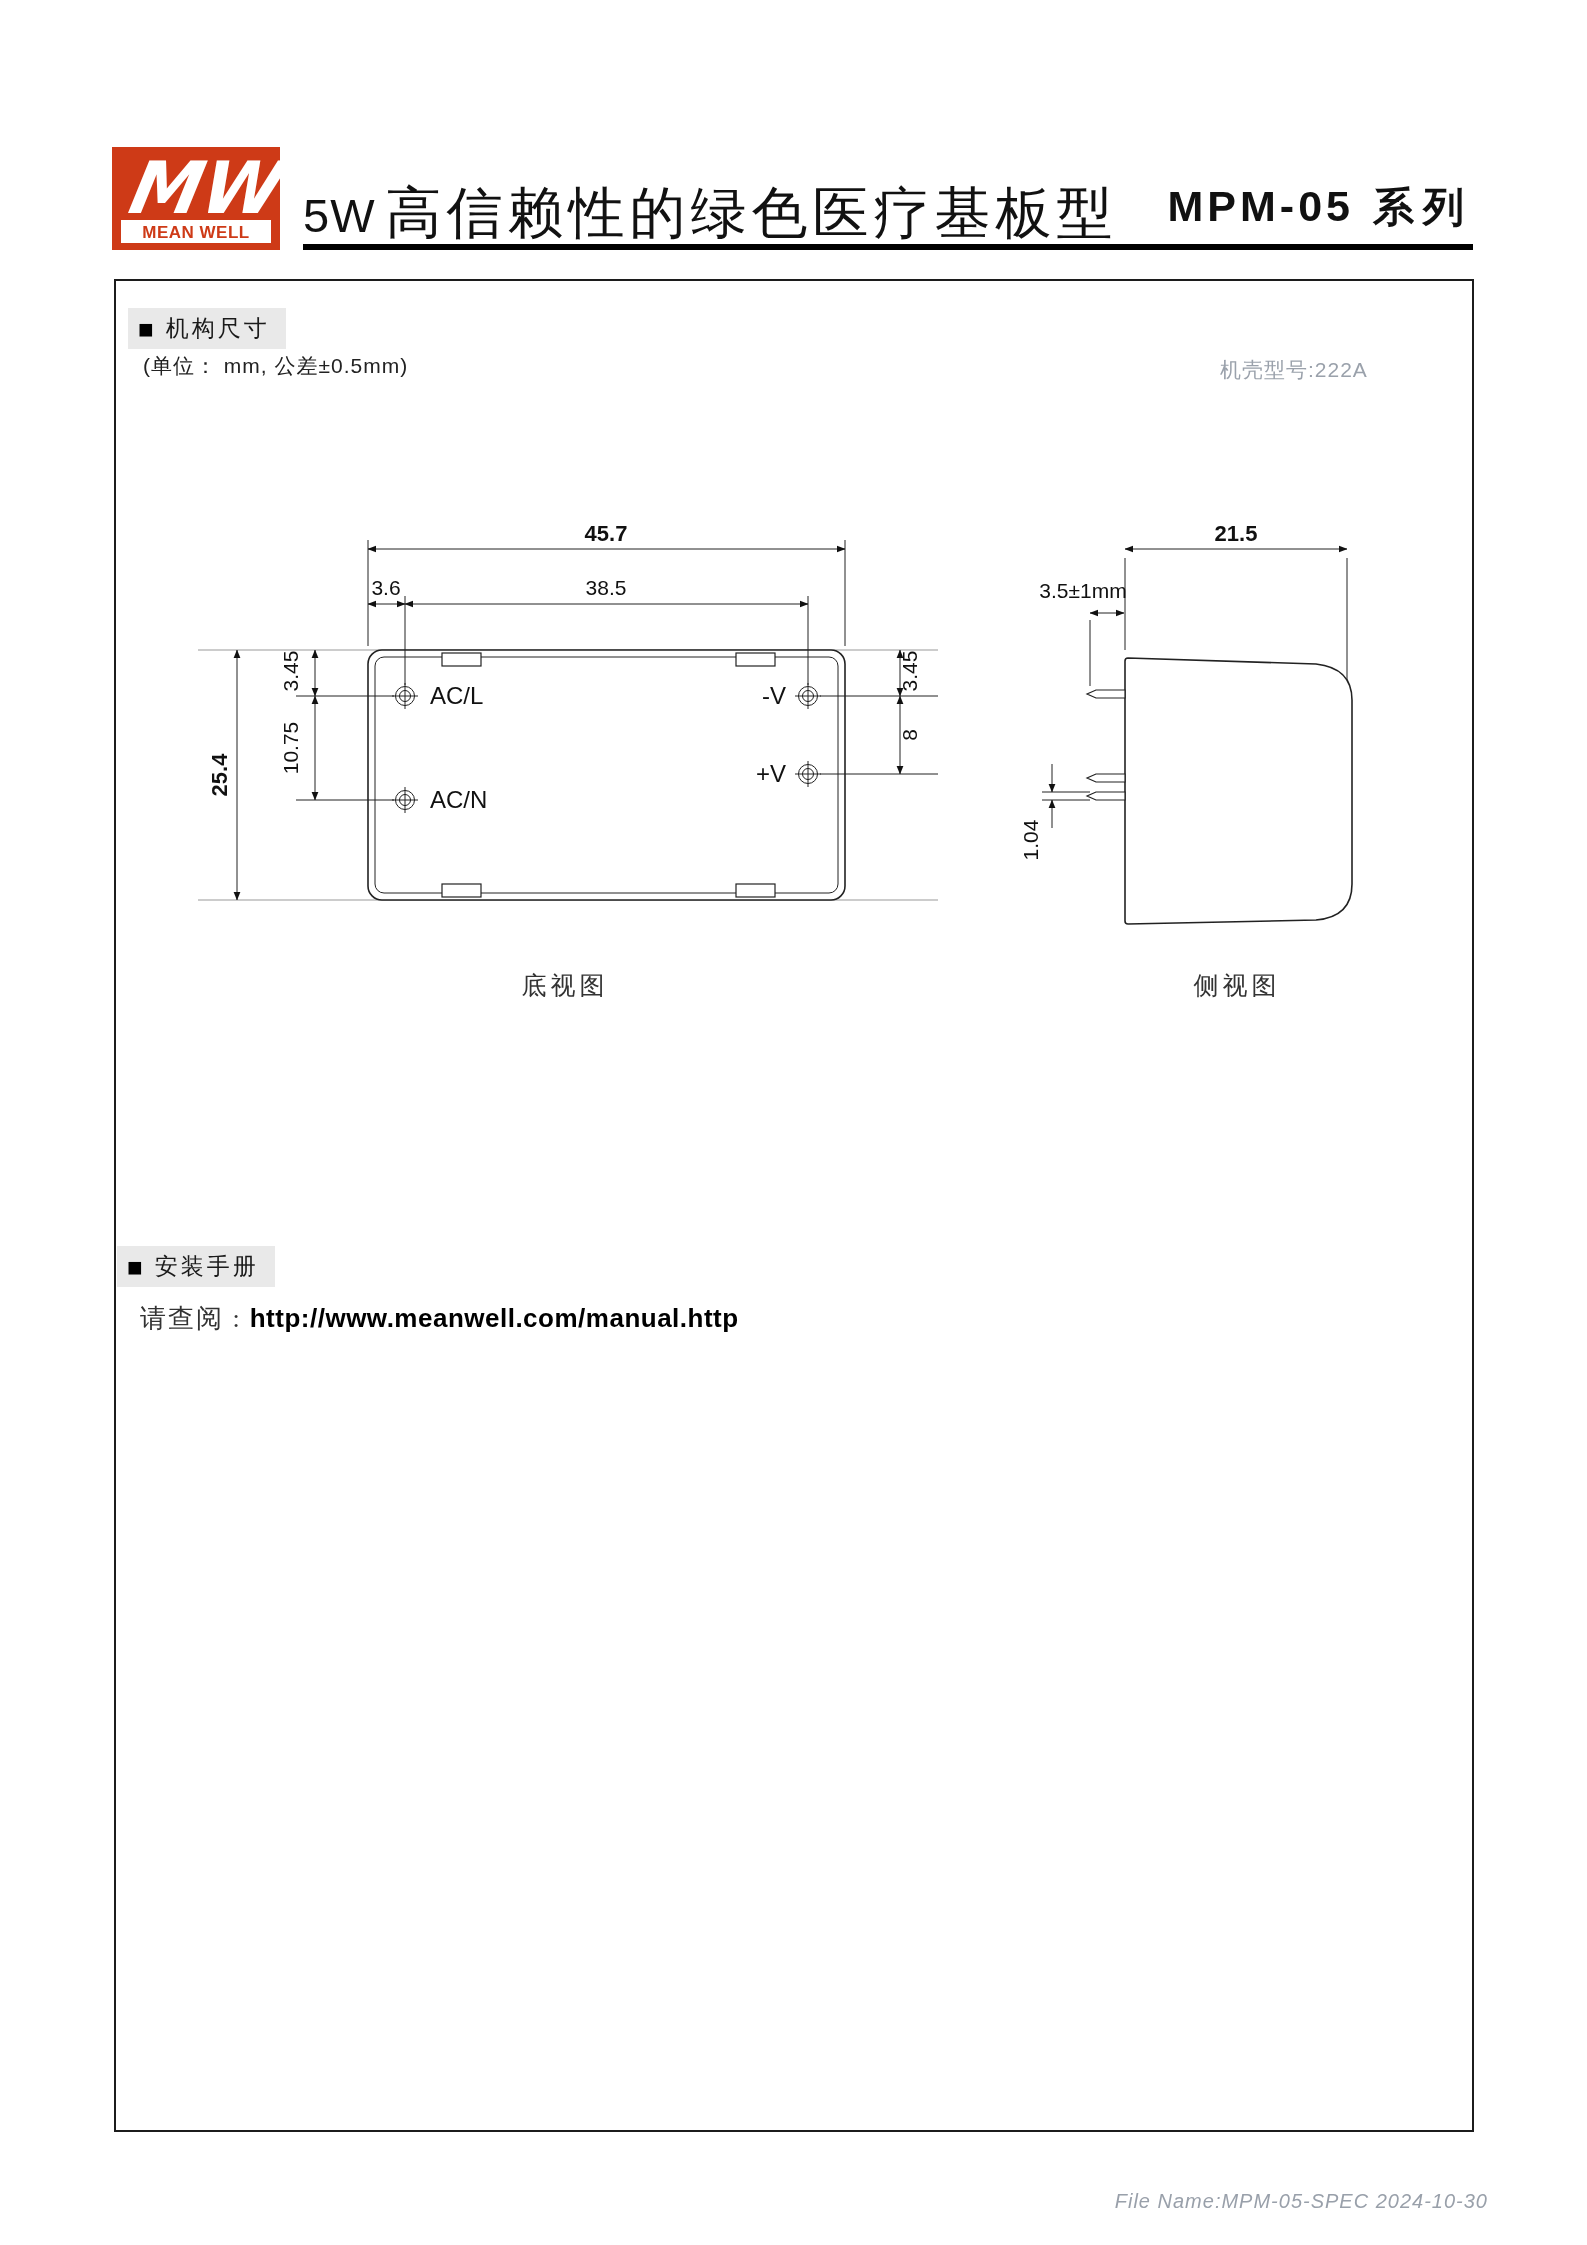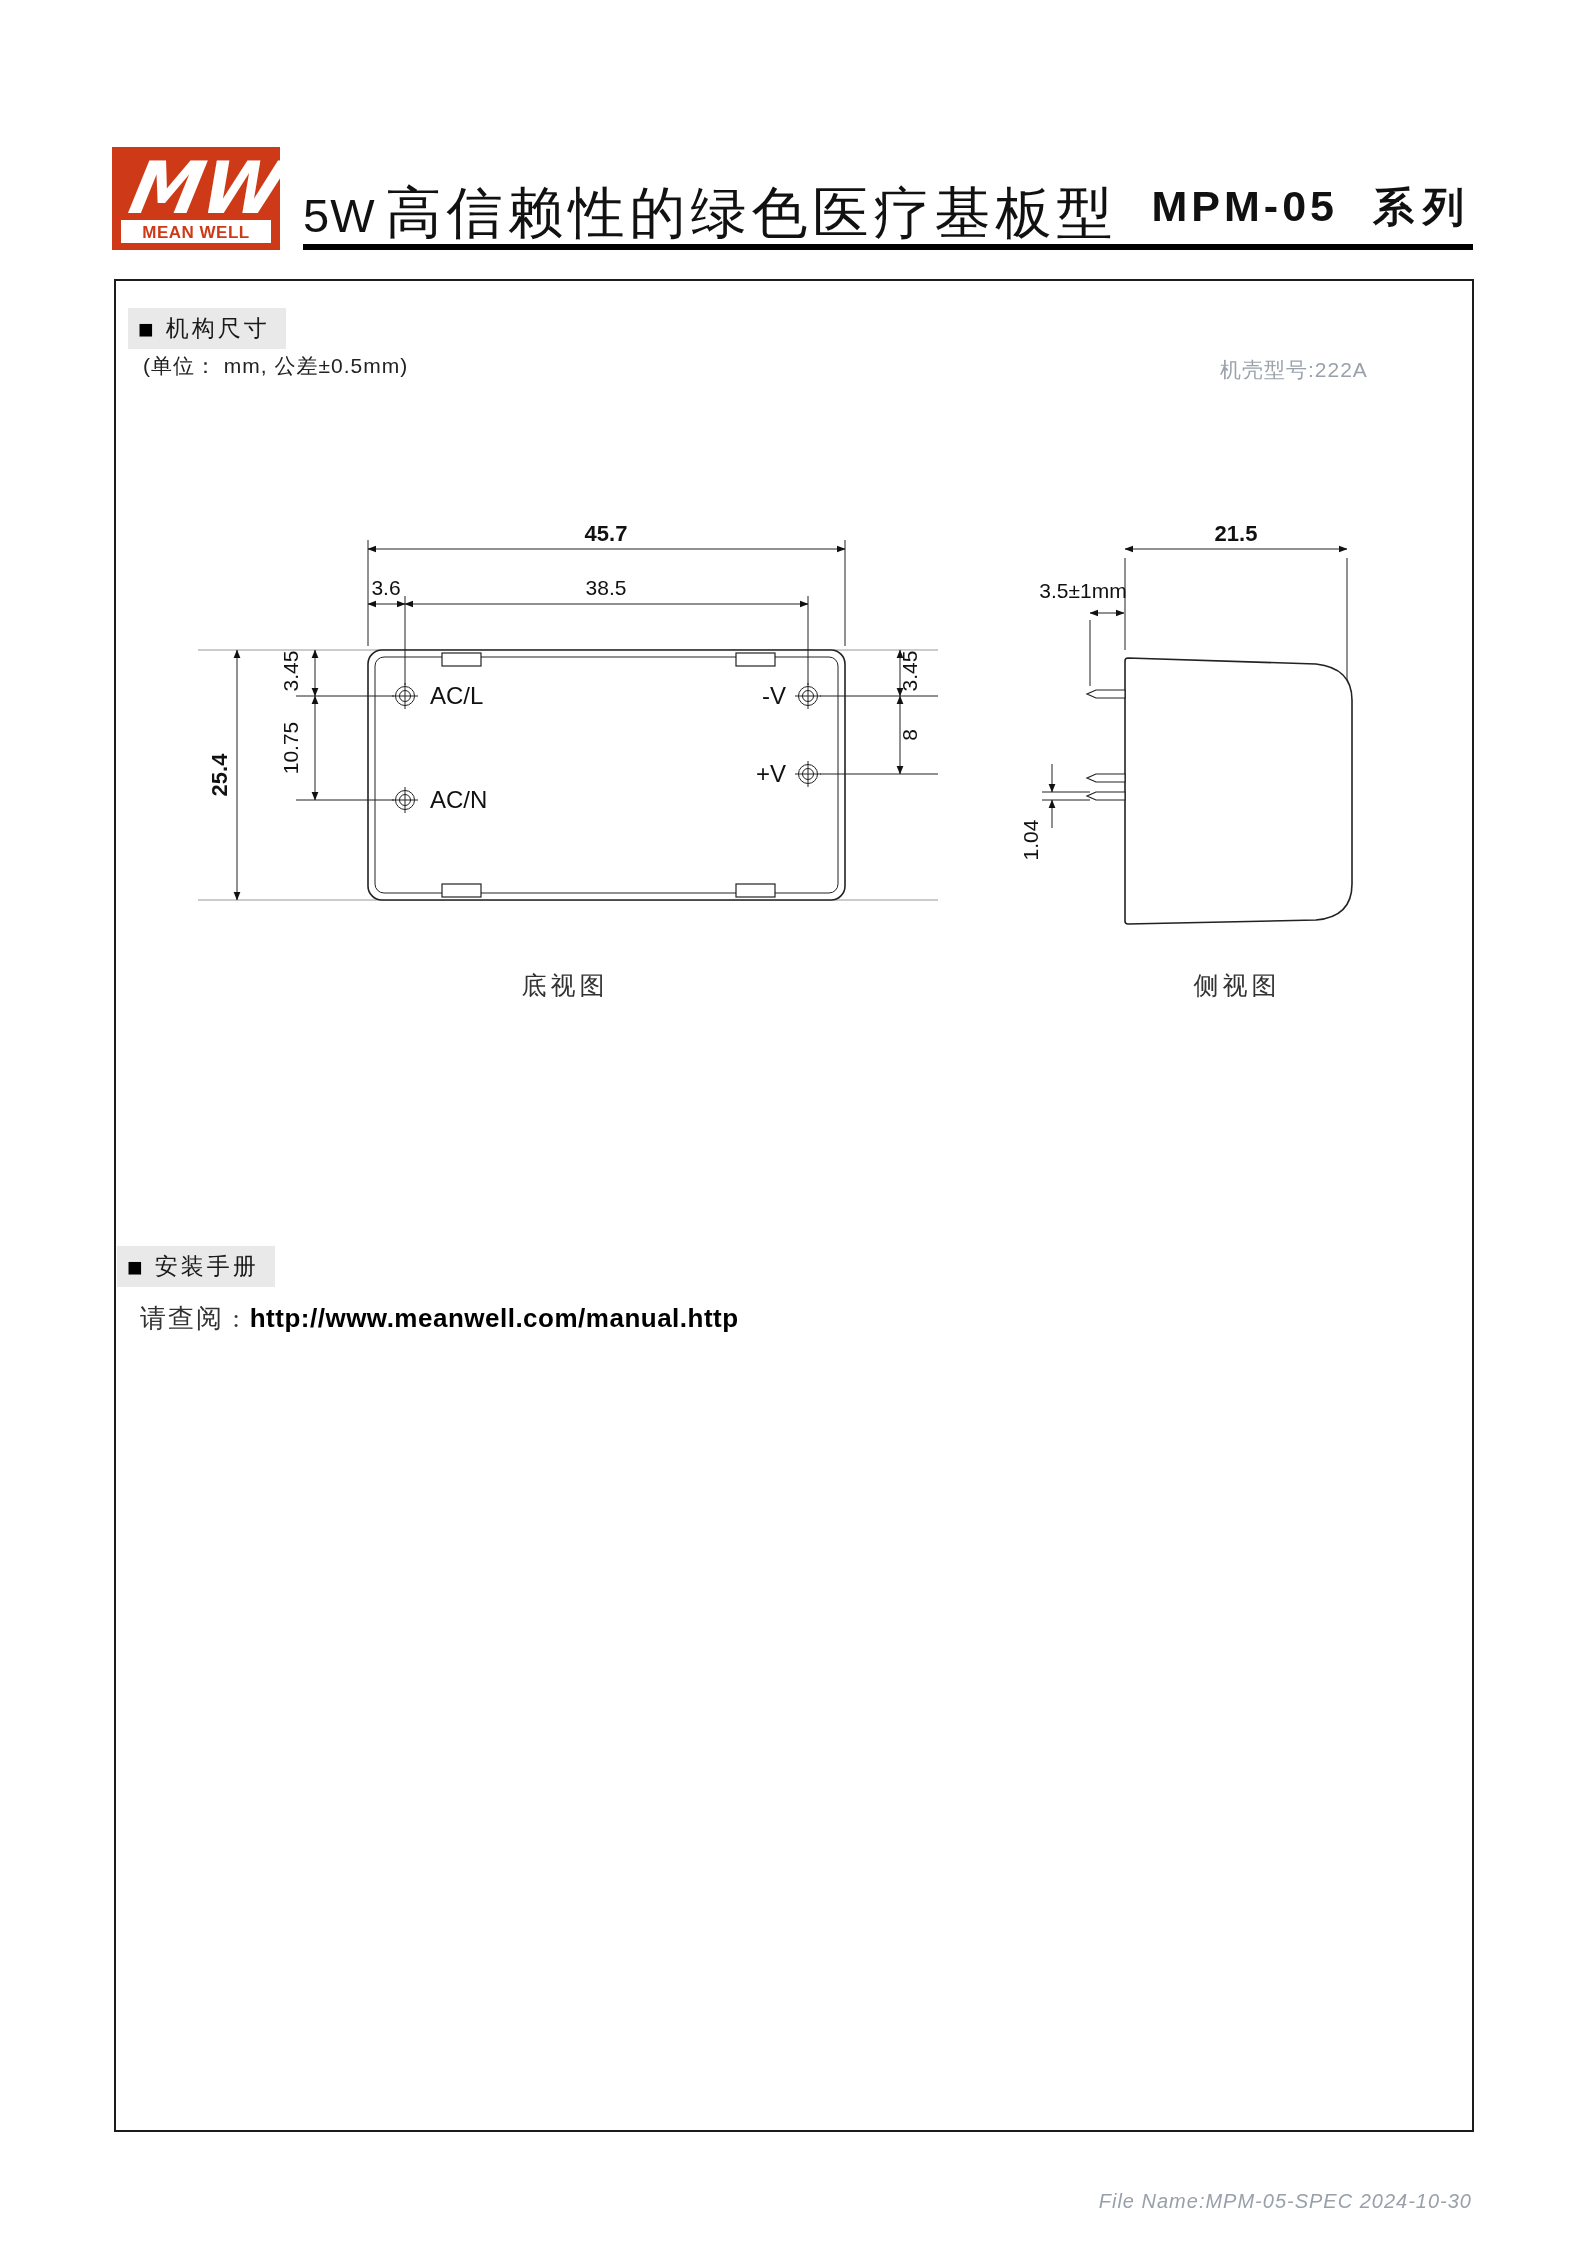--- a/index.html
+++ b/index.html
@@ -7,41 +7,41 @@
         font-family:"Liberation Sans",sans-serif;color:#111;}
   .abs{position:absolute;}
 
   
   .logo{left:112px;top:147px;width:168px;height:103px;}
   .title-row{left:303px;top:176px;width:1170px;display:flex;align-items:baseline;}
   .title-prefix{font-size:47px;font-weight:500;letter-spacing:1px;}
   .title-text{font-family:"Liberation Serif",serif;font-size:56px;letter-spacing:5px;margin-left:10px;}
   .series{right:114px;top:180px;display:flex;align-items:baseline;gap:19px;}
   .series-model{font-size:43px;font-weight:bold;letter-spacing:4px;}
-  .series-suffix{font-family:Liberation Sans, sans-serif;font-size:41px;font-weight:bold;letter-spacing:9px;margin-left:16px;}
+  .series-suffix{font-family:Liberation Sans, sans-serif;font-size:41px;font-weight:bold;letter-spacing:9px;margin-left:0;}
   .header-rule{left:303px;top:244px;width:1170px;height:6px;background:#000;}
 
   
   .frame{left:114px;top:279px;width:1360px;height:1853px;border:2px solid #1c1c1c;box-sizing:border-box;}
 
   
   .sect{display:flex;align-items:center;background:#e9e9e9;padding:5px 16px 5px 10px;}
   .sect-marker{font-size:26px;line-height:26px;color:#000;margin-right:12px;}
   .sect-label{font-family:"Liberation Serif",serif;font-size:23px;letter-spacing:3px;color:#1a1a1a;text-align:center;}
   .sect-mech{left:128px;top:308px;}
   .sect-manual{left:117px;top:1246px;}
 
   .unit-note{left:143px;top:352px;font-size:21px;color:#222;letter-spacing:1px;}
   .case-model{left:1220px;top:356px;font-size:21px;color:#9aa1ab;letter-spacing:1px;}
 
   .manual-line{left:140px;top:1301px;font-size:26px;display:flex;align-items:baseline;}
   .manual-prefix{font-family:"Liberation Serif",serif;color:#333;letter-spacing:2px;}
   .manual-url{margin-left:8px;color:#000;font-weight:600;letter-spacing:0.5px;}
 
-  .footer{right:115px;top:2190px;font-size:20px;font-style:italic;color:#99a0aa;letter-spacing:1px;}
+  .footer{right:99px;top:2190px;font-size:20px;font-style:italic;color:#99a0aa;letter-spacing:1px;}
 
   
   svg.drawing{left:0;top:0;}
   .dim-num{font-family:"Liberation Sans",sans-serif;font-size:21px;fill:#111;}
   .dim-num-b{font-family:"Liberation Sans",sans-serif;font-size:22px;font-weight:bold;fill:#111;}
   .pin-label{font-family:"Liberation Sans",sans-serif;font-size:24px;fill:#111;}
   .view-caption{font-family:"Liberation Serif",serif;font-size:25px;fill:#333;letter-spacing:4px;}
   .ln{stroke:#222;stroke-width:1;fill:none;}
   .ln-gray{stroke:#999;stroke-width:1;fill:none;}
   .outline{stroke:#222;stroke-width:1.6;fill:#fff;}

